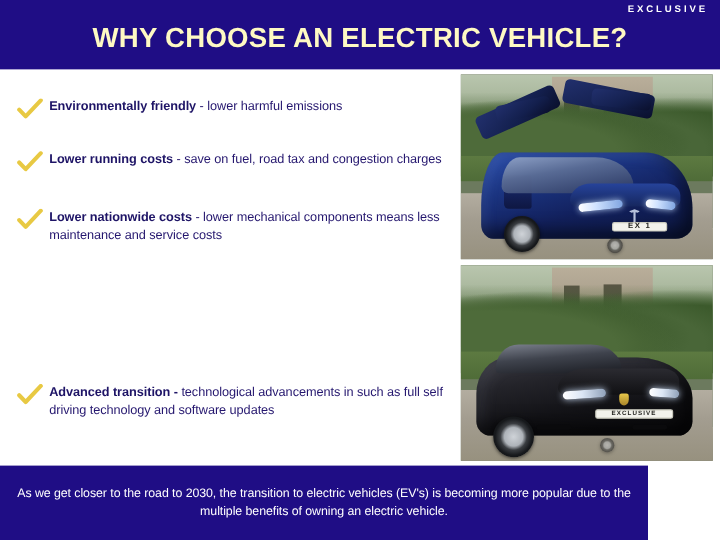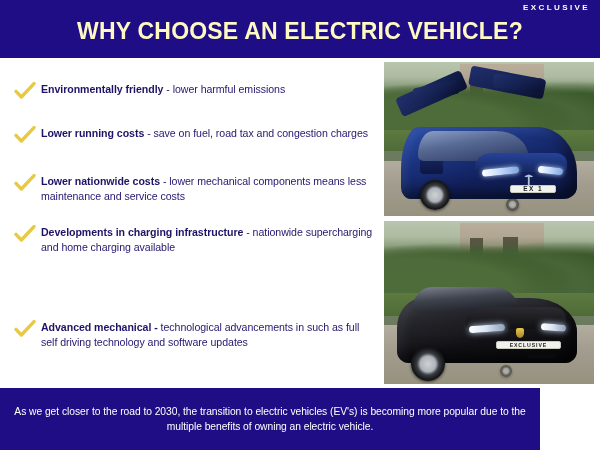--- a/index.html
+++ b/index.html
@@ -296,37 +296,29 @@
 
     <div class="bullet b2">
       <span class="check">
         <svg viewBox="0 0 22 18">
             <path d="M2 9.4 L7.4 15 L20 1.6" fill="none" stroke="#e8c943" stroke-width="3.4" stroke-linecap="round" stroke-linejoin="round"></path>
           </svg>
       </span>
       <span class="btext"><b class="lead">Lower nationwide costs</b><span> - lower mechanical components means less maintenance and service costs</span></span>
     </div>
 
-    <div class="bullet b3">
-      <span class="check">
-        <svg viewBox="0 0 22 18">
-            <path d="M2 9.4 L7.4 15 L20 1.6" fill="none" stroke="#e8c943" stroke-width="3.4" stroke-linecap="round" stroke-linejoin="round"></path>
-          </svg>
-      </span>
-      <span class="btext"><b class="lead">Developments in charging infrastructure</b><span> - nationwide supercharging and home charging available</span></span>
-    </div>
 
 
     <div class="bullet b5">
       <span class="check">
         <svg viewBox="0 0 22 18">
             <path d="M2 9.4 L7.4 15 L20 1.6" fill="none" stroke="#e8c943" stroke-width="3.4" stroke-linecap="round" stroke-linejoin="round"></path>
           </svg>
       </span>
-      <span class="btext"><b class="lead">Advanced mechanical -</b><span> technological advancements in such as full self driving technology and software updates</span></span>
+      <span class="btext"><b class="lead">Advanced transition -</b><span> technological advancements in such as full self driving technology and software updates</span></span>
     </div>
 
   </div>
 
   <div class="photos">
 
     <div class="photo top">
       <div class="scene">
         <div class="sky"></div>
         <div class="manor"></div>

